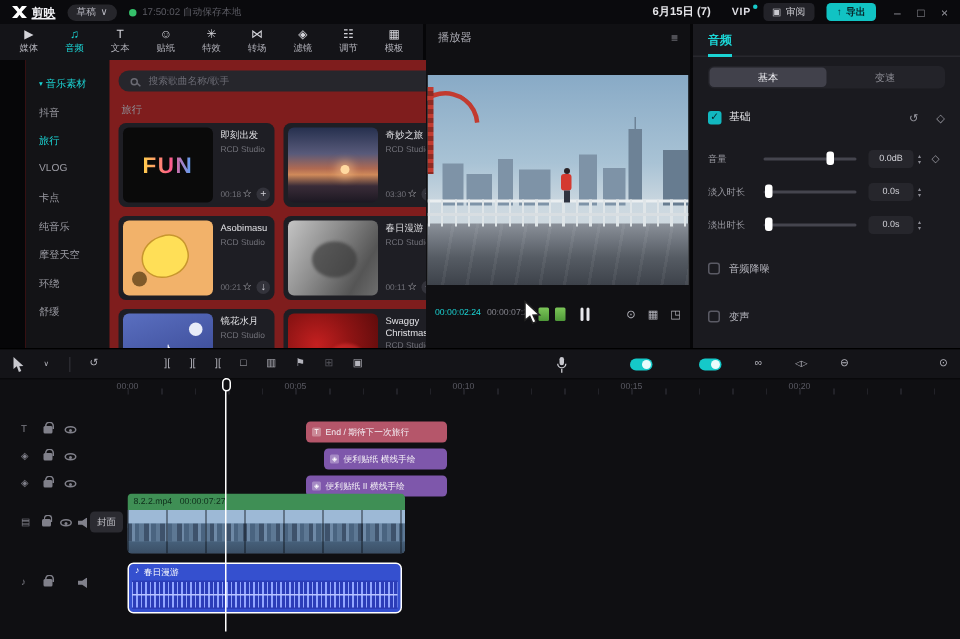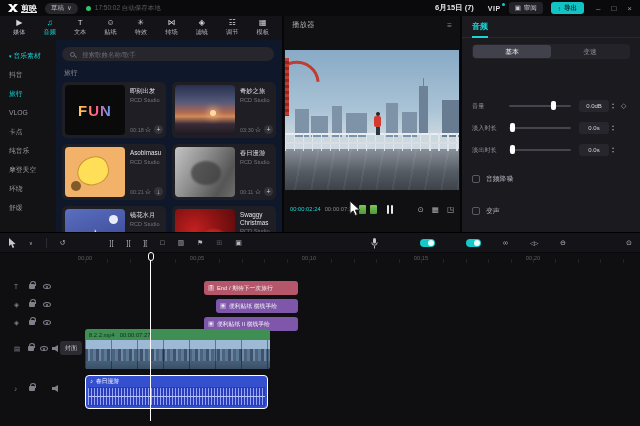--- a/index.html
+++ b/index.html
@@ -27,21 +27,21 @@
 
   
   .main-toolbar{position:absolute;left:0;top:16px;width:282px;height:24px;background:#141418;
                 display:flex;align-items:center;justify-content:space-around;padding:0 4px;}
   .tb-item{display:flex;flex-direction:column;align-items:center;gap:1px;}
   .tb-ico{font-size:8px;line-height:8px;color:#d4d4da;}
   .tb-label{font-size:6.2px;color:#b2b2ba;}
   .tb-item.active .tb-ico,.tb-item.active .tb-label{color:#1bd4d4;}
 
   
-  .left-panel{position:absolute;left:0;top:40px;width:282px;height:192px;background:#0f172a;overflow:hidden;}
+  .left-panel{position:absolute;left:17px;top:40px;width:282px;height:192px;background:#7f1d1d;overflow:hidden;}
   .sidebar{position:absolute;left:0;top:0;width:56px;height:100%;background:#131316;padding-top:6px;}
   .sb-item{height:19px;display:flex;align-items:center;padding-left:9px;font-size:6.8px;color:#9a9aa2;gap:2px;}
   .sb-item.header{color:#1bd4d4;}
   .sb-item.active{color:#1bd4d4;}
   .sb-caret{font-size:5px;color:#1bd4d4;}
   .search{position:absolute;left:62px;top:7px;width:212px;height:14px;background:#26262c;border-radius:7px;
           display:flex;align-items:center;gap:5px;padding:0 8px;}
   .lens{position:relative;width:5px;height:5px;border:1px solid #6b6b74;border-radius:50%;flex:0 0 auto;}
   .lens::after{content:"";position:absolute;width:3px;height:1px;background:#6b6b74;transform:rotate(45deg);right:-3px;bottom:-1px;}
   .search-input{background:transparent;border:none;outline:none;font-size:6.5px;color:#a8a8b0;width:170px;
@@ -427,20 +427,28 @@
 
   <div class="inspector">
     <div class="insp-header">
       <span class="insp-title">音频</span>
     </div>
     <div class="insp-underline"></div>
     <div class="tabs">
       <div class="tab active">基本</div>
       <div class="tab">变速</div>
     </div>
+    <div class="basic-row">
+      <span class="cb-on">✓</span>
+      <span class="basic-label">基础</span>
+      <span class="basic-icons">
+        <span>↺</span>
+        <span>◇</span>
+      </span>
+    </div>
     <div class="srow" style="top:84px;">
       <span class="sl-label">音量</span>
       <span class="sl-track">
           <span class="sl-thumb t-mid"></span>
         </span>
       <span class="sl-val">0.0dB</span>
       <span class="sl-step">
         <span>▴</span>
         <span>▾</span>
       </span>

